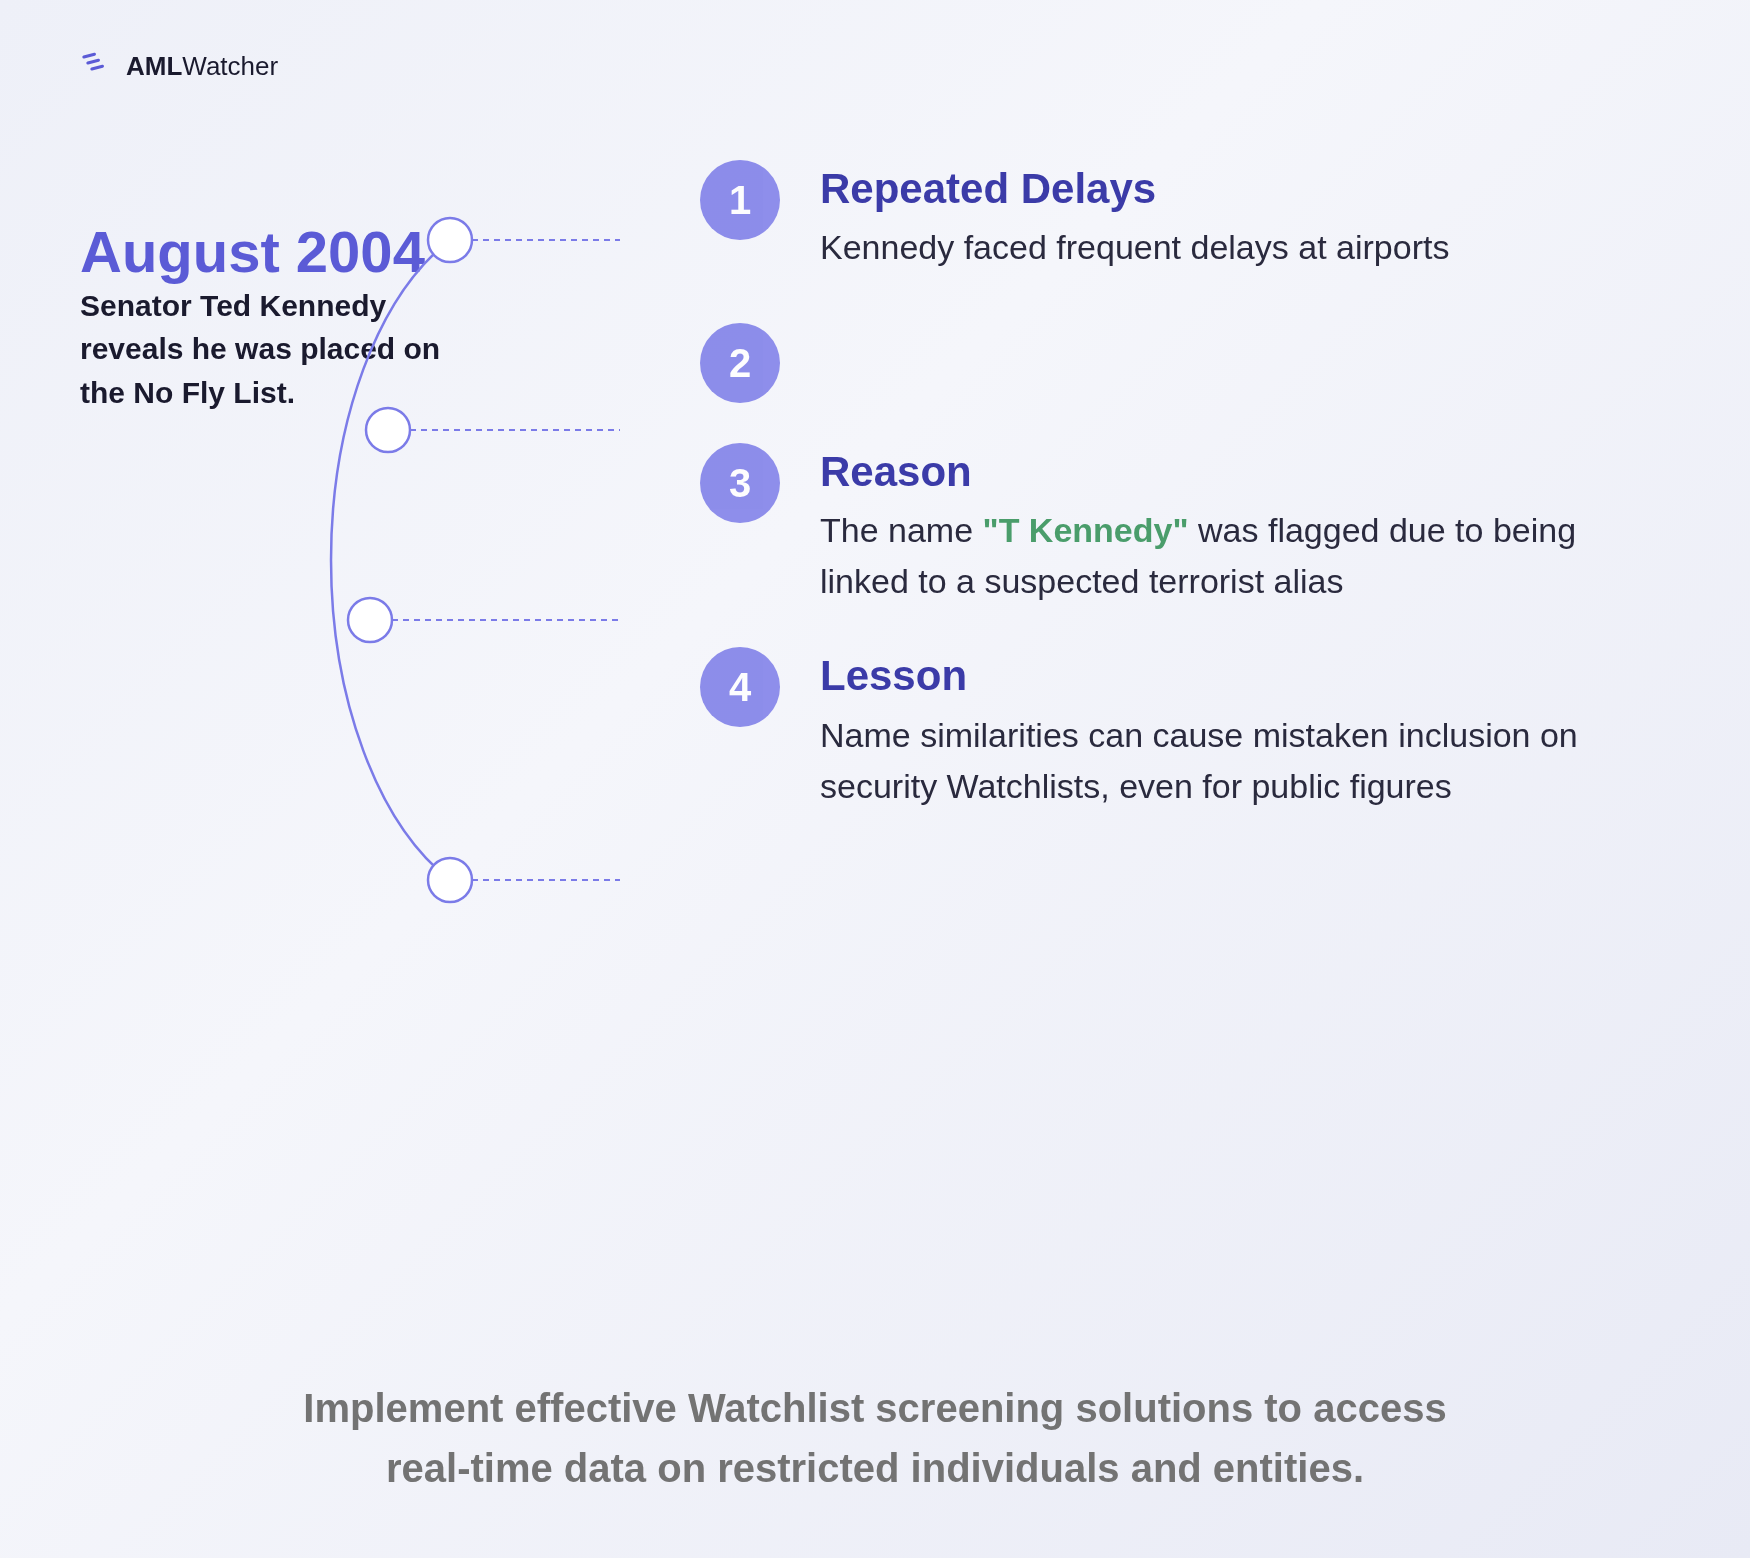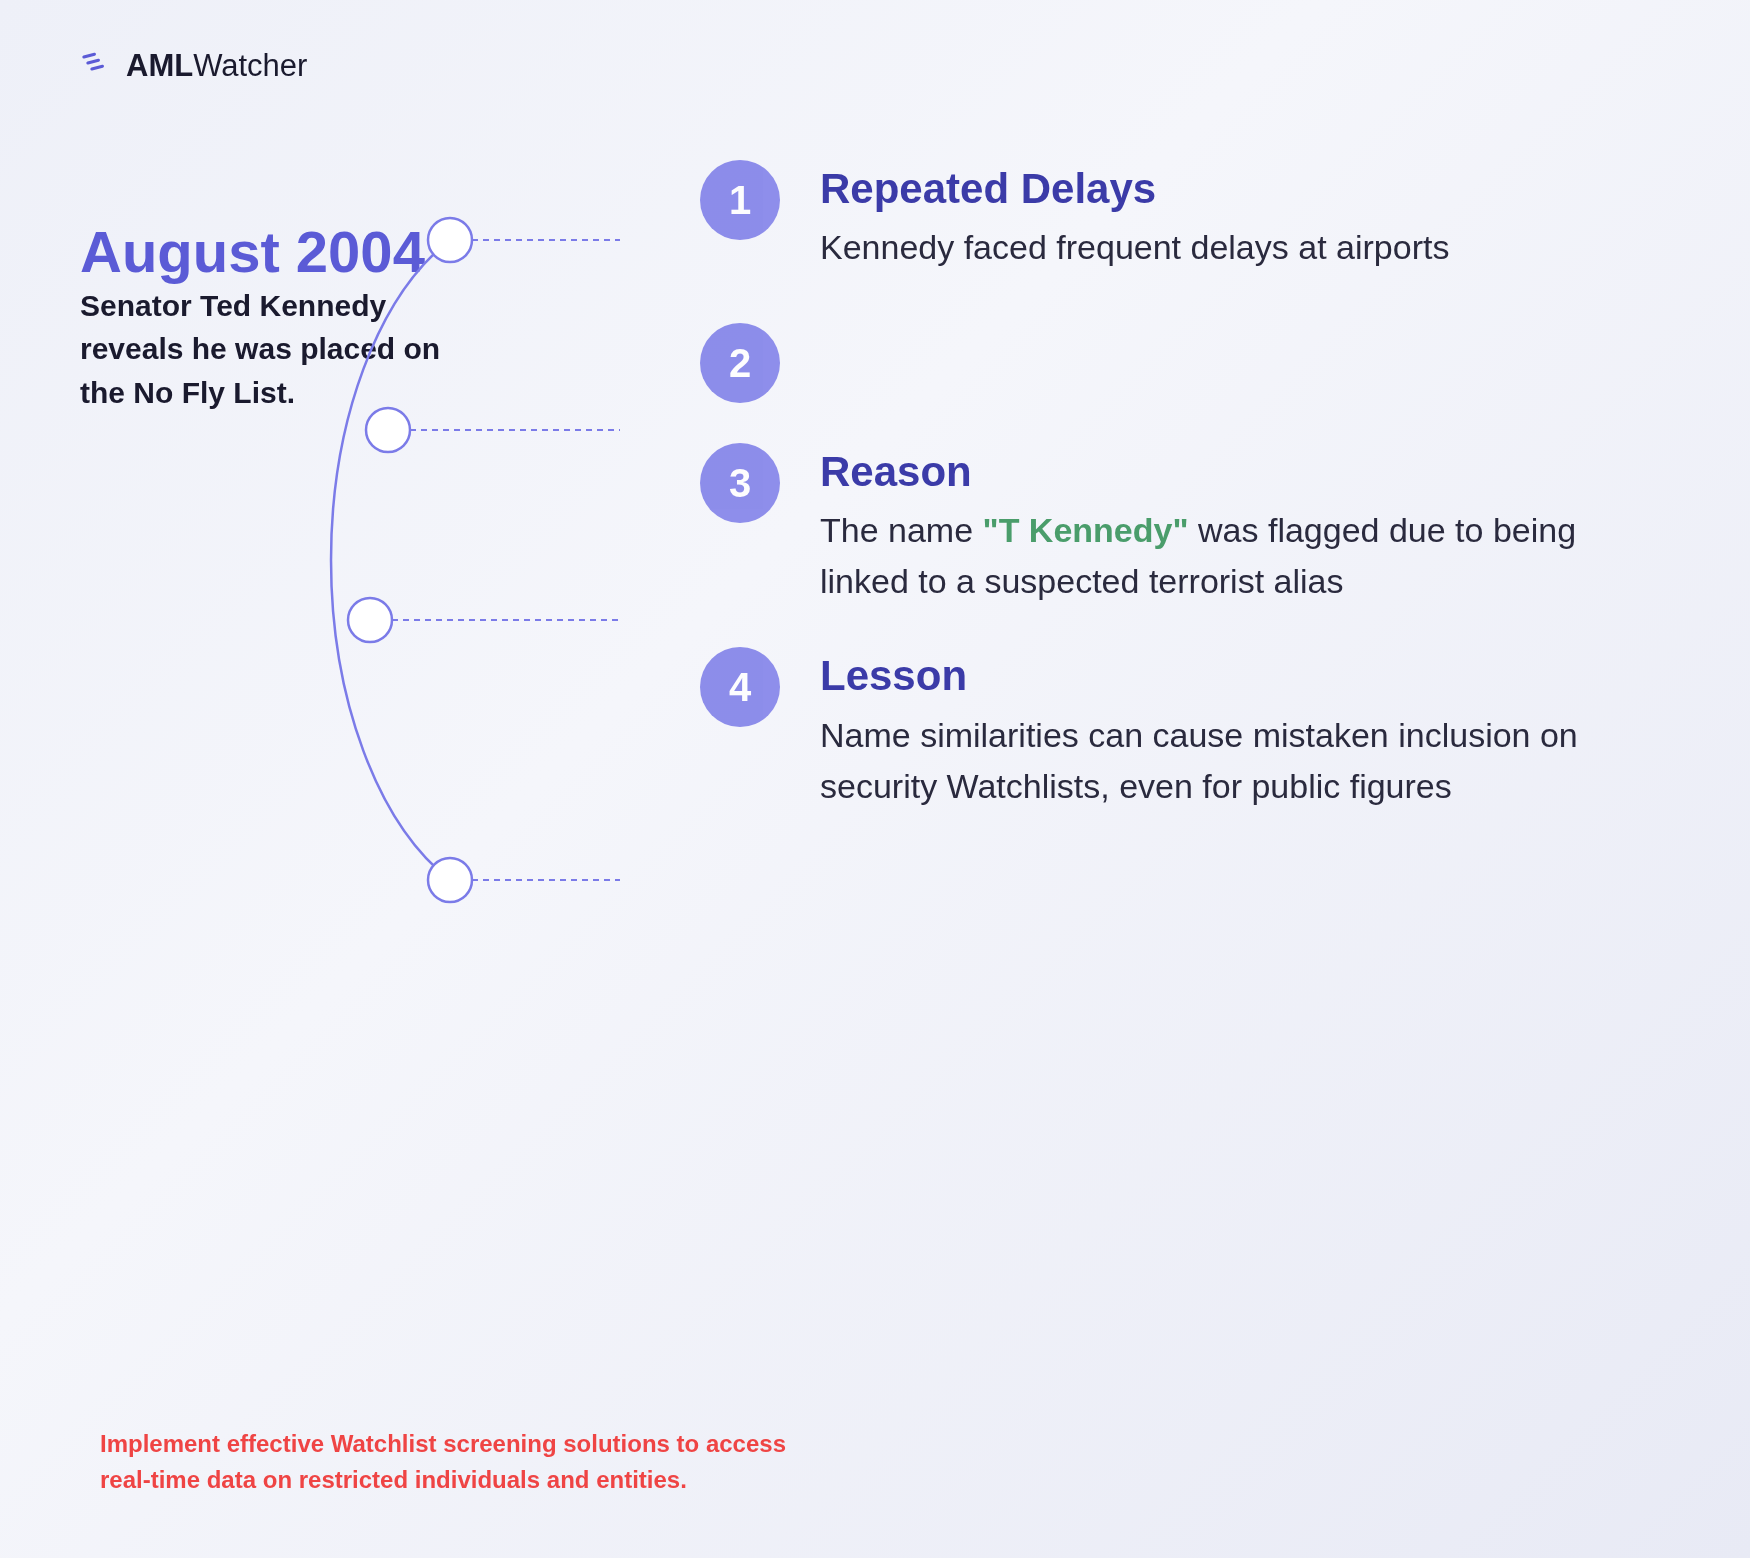--- a/index.html
+++ b/index.html
@@ -139,45 +139,45 @@
       color: #4a9d6b;
       font-weight: 700;
     }
 
     
     .bottom-text {
       position: absolute;
       bottom: 60px;
       left: 0;
       right: 0;
-      text-align: left;
-      font-size: 24px;
-      font-weight: 700;
-      color: #ef4444;
+      text-align: center;
+      font-size: 40px;
+      font-weight: 700;
+      color: #737373;
       line-height: 1.5;
       padding: 0 100px;
     }
 
     
     .step-item-1 { margin-top: 0; }
     .step-item-2 { margin-top: 20px; }
     .step-item-3 { margin-top: 10px; }
     .step-item-4 { margin-top: 10px; }
 
   </style>
 </head>
 <body>
 
 <div class="logo-area">
   <svg class="logo-icon" viewBox="0 0 36 36" fill="none" xmlns="http://www.w3.org/2000/svg">
     <rect x="2" y="8" width="14" height="3" rx="1.5" fill="#5b5bd6" transform="rotate(-15 2 8)"></rect>
     <rect x="6" y="14" width="14" height="3" rx="1.5" fill="#5b5bd6" transform="rotate(-15 6 14)"></rect>
     <rect x="10" y="20" width="14" height="3" rx="1.5" fill="#5b5bd6" transform="rotate(-15 10 20)"></rect>
   </svg>
-  <div style="font-size:31px;font-weight:700;color:#1a1a2e;">
+  <div style="font-size:26px;font-weight:700;color:#1a1a2e;">
     <span style="font-weight:900;">AML</span><span style="font-weight:400;">Watcher</span>
   </div>
 </div>
 
 <div class="main-content">
 
   <div class="left-section">
     <div class="date-heading">August 2004</div>
     <div class="description-text">Senator Ted Kennedy reveals he was placed on the No Fly List.</div>
   </div>

